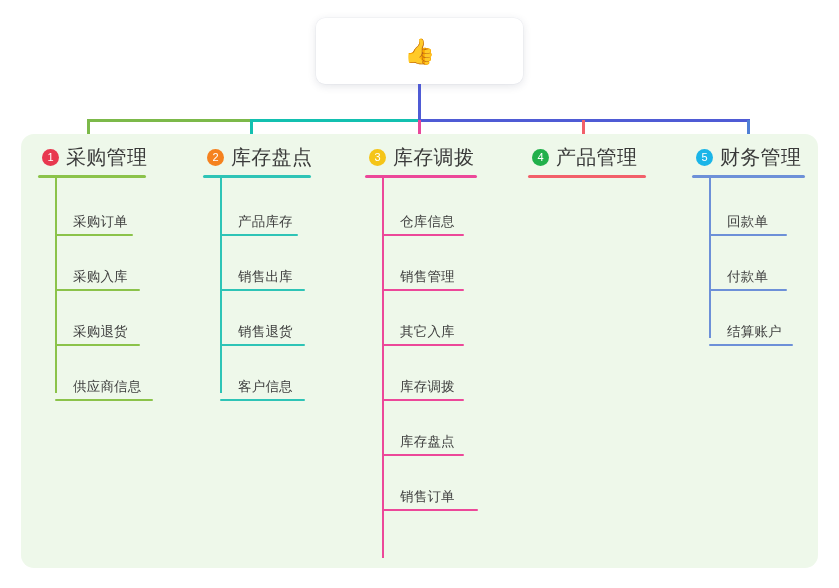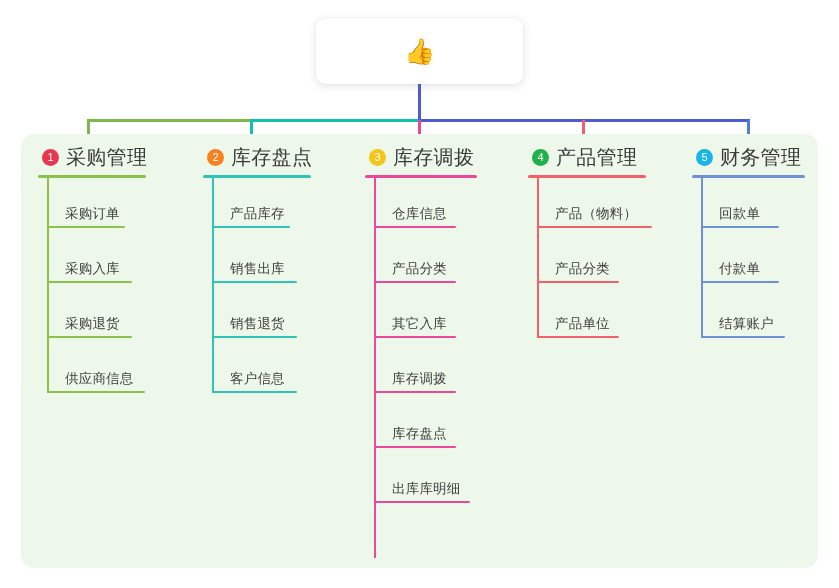--- a/index.html
+++ b/index.html
@@ -90,22 +90,22 @@
     color: #3a3a3a;
     letter-spacing: 0.3px;
   }
   .head-rule {
     height: 3px;
     border-radius: 1.5px;
     margin-top: 5px;
   }
   .items {
     position: relative;
-    margin-left: 9px;
-    padding-top: 0;
+    margin-left: 17px;
+    padding-top: 8px;
   }
   .items .stem {
     position: absolute;
     left: 0;
     top: 0;
     width: 2px;
   }
   .item {
     position: relative;
     height: 55px;
@@ -207,62 +207,47 @@
           <span class="col-title">库存调拨</span>
         </div>
         <div class="head-rule" style="width: 112px; background: rgb(236, 72, 153);"></div>
         <div class="items">
           <div class="stem" style="background: rgb(236, 72, 153); height: 380px;"></div>
           <div class="item">
             <span class="item-label">仓库信息</span>
             <div class="item-rule" style="width: 82px; background: rgb(236, 72, 153);"></div>
           </div>
           <div class="item">
-            <span class="item-label">产品分类</span>
+            <span class="item-label">销售管理</span>
             <div class="item-rule" style="width: 82px; background: rgb(236, 72, 153);"></div>
           </div>
           <div class="item">
             <span class="item-label">其它入库</span>
             <div class="item-rule" style="width: 82px; background: rgb(236, 72, 153);"></div>
           </div>
           <div class="item">
             <span class="item-label">库存调拨</span>
             <div class="item-rule" style="width: 82px; background: rgb(236, 72, 153);"></div>
           </div>
           <div class="item">
             <span class="item-label">库存盘点</span>
             <div class="item-rule" style="width: 82px; background: rgb(236, 72, 153);"></div>
           </div>
           <div class="item">
-            <span class="item-label">出库库明细</span>
+            <span class="item-label">销售订单</span>
             <div class="item-rule" style="width: 96px; background: rgb(236, 72, 153);"></div>
           </div>
         </div>
       </div>
       <div class="column" style="left: 507px; top: 10px; width: 150px;">
         <div class="col-head">
           <span class="badge" style="background: rgb(33, 176, 75);">4</span>
           <span class="col-title">产品管理</span>
         </div>
         <div class="head-rule" style="width: 118px; background: rgb(242, 96, 106);"></div>
-        <div class="items">
-          <div class="stem" style="background: rgb(242, 96, 106); height: 160px;"></div>
-          <div class="item">
-            <span class="item-label">产品（物料）</span>
-            <div class="item-rule" style="width: 115px; background: rgb(242, 96, 106);"></div>
-          </div>
-          <div class="item">
-            <span class="item-label">产品分类</span>
-            <div class="item-rule" style="width: 82px; background: rgb(242, 96, 106);"></div>
-          </div>
-          <div class="item">
-            <span class="item-label">产品单位</span>
-            <div class="item-rule" style="width: 82px; background: rgb(242, 96, 106);"></div>
-          </div>
-        </div>
       </div>
       <div class="column" style="left: 671px; top: 10px; width: 150px;">
         <div class="col-head">
           <span class="badge" style="background: rgb(26, 181, 232);">5</span>
           <span class="col-title">财务管理</span>
         </div>
         <div class="head-rule" style="width: 113px; background: rgb(109, 144, 216);"></div>
         <div class="items">
           <div class="stem" style="background: rgb(109, 144, 216); height: 160px;"></div>
           <div class="item">

